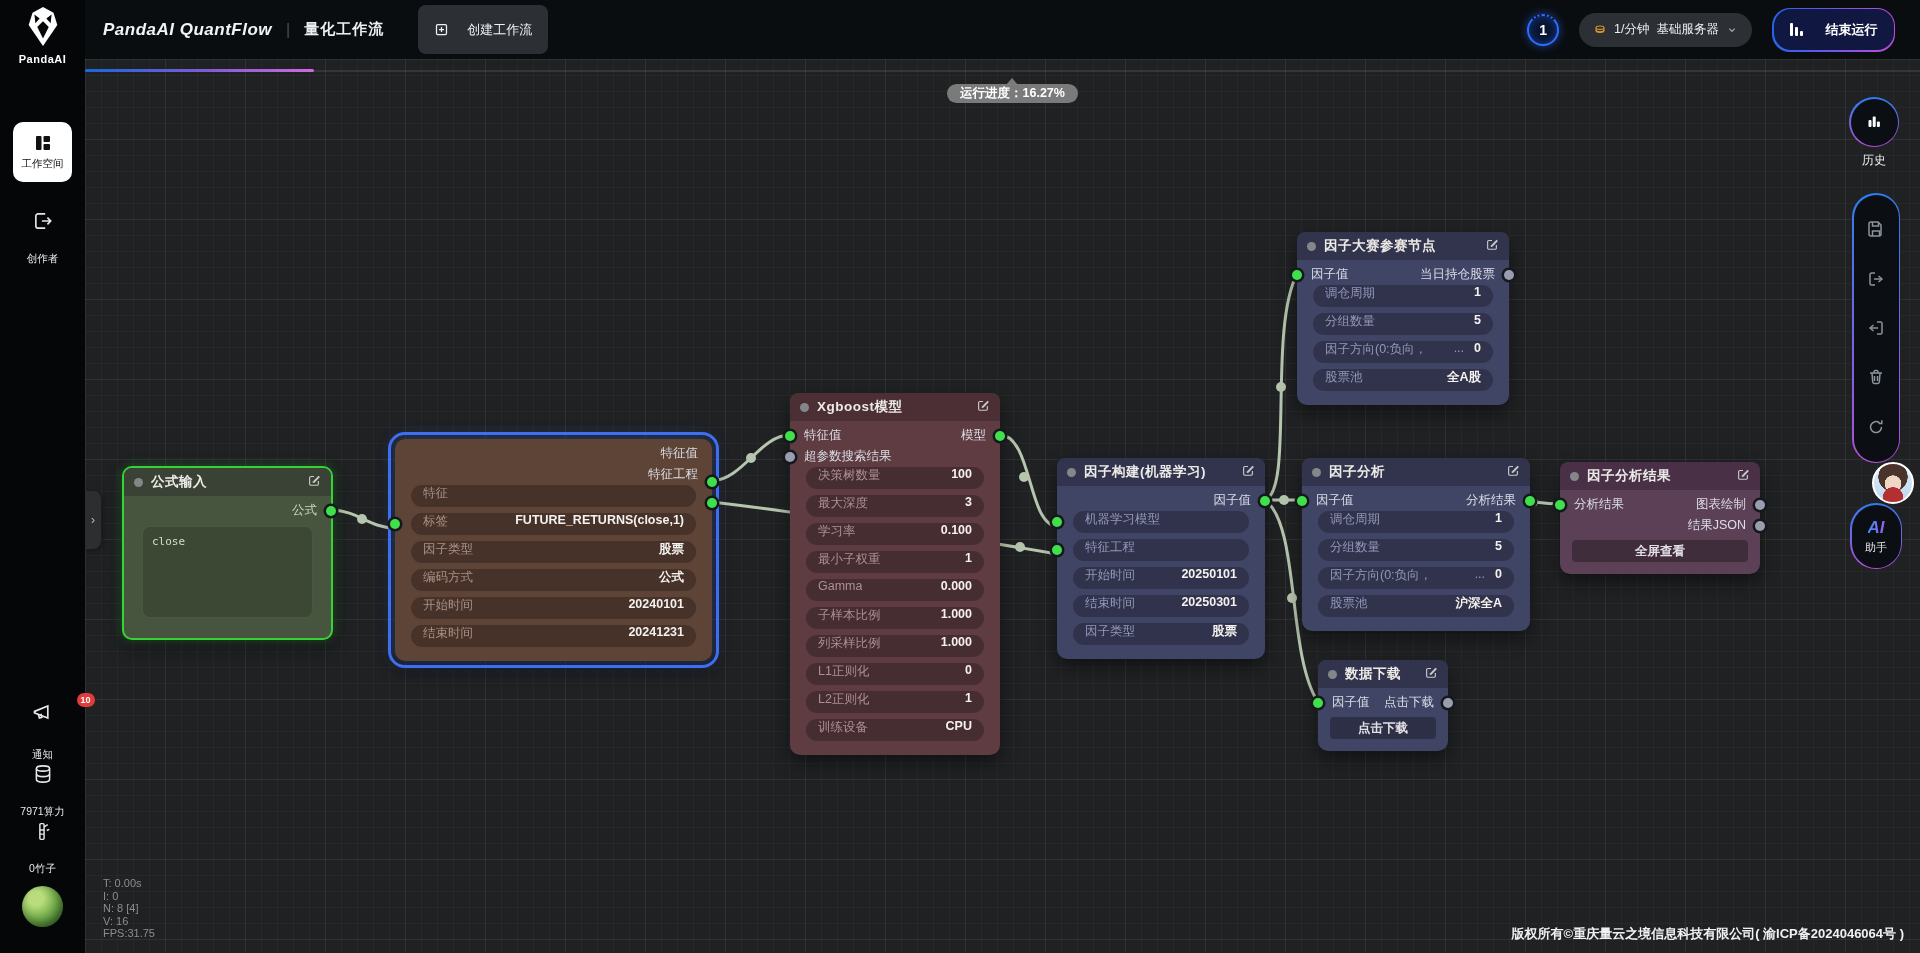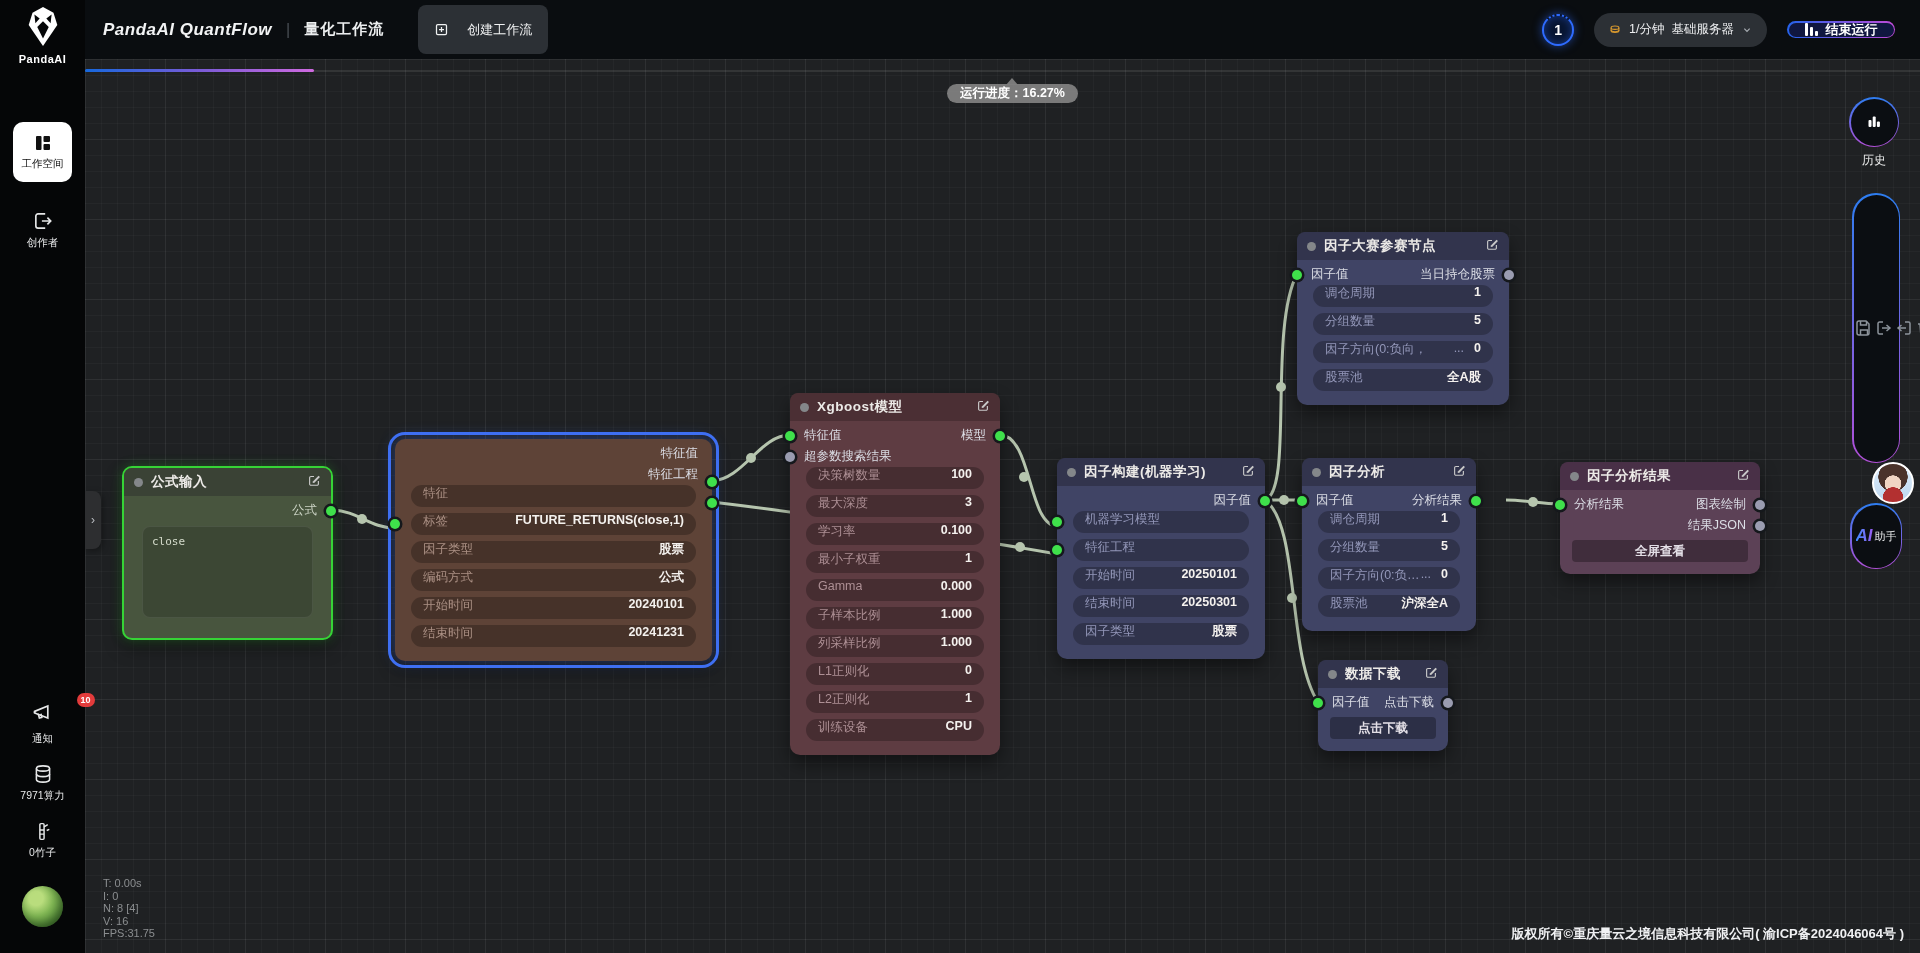--- a/index.html
+++ b/index.html
@@ -30,52 +30,52 @@
     display:flex; align-items:center; gap:18px; color:#f0f1f2; font-size:13px; cursor:pointer; }
   .wf-input { margin-left:18px; width:300px; height:32px; background:#12151a; border:1px solid #31363c; border-radius:6px;
     color:#8b9197; font-size:12.5px; padding:0 12px; outline:none; }
   .credit-badge { margin-left:auto; width:32px; height:32px; border-radius:50%; border:2px solid #2e6bff; border-top-style:dotted;
     background:#081531; color:#fff; font-size:14px; font-weight:700; display:flex; align-items:center; justify-content:center;
     box-shadow:0 0 10px rgba(46,107,255,.55), inset 0 0 8px rgba(46,107,255,.4); cursor:pointer; }
   .server-pill { margin-left:20px; height:34px; padding:0 14px; background:#2c3035; border-radius:17px; border:none;
     display:flex; align-items:center; gap:7px; color:#edeef0; font-size:12.5px; cursor:pointer; }
   .stop-wrap { margin-left:20px; margin-right:25px; padding:1.5px; border-radius:18px;
     background:linear-gradient(90deg,#2563eb,#c04bd8); cursor:pointer; }
-  .stop-btn { height:14px; padding:0 16px; border-radius:17px; background:#101740; border:none;
-    display:flex; align-items:center; gap:8px; color:#fff; font-size:13px; font-weight:700; }
+  .stop-btn { height:41px; padding:0 16px; border-radius:17px; background:#101740; border:none;
+    display:flex; align-items:center; gap:23px; color:#fff; font-size:13px; font-weight:700; }
   .eq-bars { display:flex; align-items:flex-end; gap:2px; height:13px; }
   .eq-bars i { width:3px; background:#fff; border-radius:1px; display:block; }
 
   
   .prog-track { position:absolute; left:85px; top:70px; right:0; height:2px; background:rgba(255,255,255,.09); z-index:6; }
   .prog-fill { position:absolute; left:85px; top:69px; height:3px; border-radius:2px; z-index:7;
     background:linear-gradient(90deg,#1668dd,#7a5bd6,#cf6ae0); }
   .run-tip { position:absolute; left:947px; top:84px; z-index:8; background:rgba(128,128,128,.95); color:#fff;
     font-size:12.5px; font-weight:700; padding:2px 13px; height:19px; line-height:15px; border-radius:11px; white-space:nowrap; }
   .run-tip::before { content:""; position:absolute; top:-6px; left:50%; margin-left:-6px;
     border-left:6px solid transparent; border-right:6px solid transparent; border-bottom:7px solid rgba(128,128,128,.95); }
 
   
   #rail { position:absolute; left:0; top:0; width:85px; height:953px; background:#050607; z-index:11; }
   .rail-logo { position:absolute; left:0; top:6px; width:85px; text-align:center; }
   .rail-logo .lg-txt { margin-top:1px; color:#fff; font-size:11px; font-weight:700; letter-spacing:.5px; }
   .ws-active { position:absolute; left:13px; top:122px; width:59px; height:60px; background:#fff; border-radius:10px;
     display:flex; flex-direction:column; align-items:center; justify-content:center; gap:4px; cursor:pointer;font-family:Liberation Serif, serif; }
   .ws-active .rl-label { color:#111; }
-  .rail-item { position:absolute; left:0; width:85px; display:flex; flex-direction:column; align-items:center; gap:4px; cursor:pointer; }
+  .rail-item { position:absolute; left:0; width:85px; display:flex; flex-direction:column; align-items:center; gap:20px; cursor:pointer; }
   .rl-label { font-size:10.5px; color:#e6e7e8; white-space:nowrap; }
   .badge-red { position:absolute; top:-7px; left:46px; min-width:17px; height:14px; padding:0 4px; background:#e23b3b;
     border-radius:8px; color:#fff; font-size:9px; font-weight:700; line-height:14px; text-align:center; }
   .avatar-user { position:absolute; left:22px; top:886px; width:41px; height:41px; border-radius:50%; cursor:pointer;
     background:radial-gradient(circle at 34% 30%, #b9dd7d 18%, #7fb553 45%, #4f8a36 75%, #3a6d28);
     box-shadow:inset -3px -4px 8px rgba(0,0,0,.35); }
 
   
   .grad-ring { position:absolute; padding:1.5px; background:linear-gradient(180deg,#2d7df0,#b24fd8); z-index:8; }
-  .grad-inner { background:#0b0e12; width:100%; height:100%; display:flex; flex-direction:row; align-items:center; justify-content:center;text-align:right; }
+  .grad-inner { background:#0b0e12; width:100%; height:100%; display:flex; flex-direction:column; align-items:center; justify-content:center;text-align:right; }
   #hist-circle { left:1849px; top:97px; width:50px; height:50px; border-radius:50%; cursor:pointer; }
   #hist-circle .grad-inner { border-radius:50%; }
   .hist-label { position:absolute; left:1849px; top:152px; width:50px; text-align:center; color:#eceded; font-size:12px; z-index:8; }
   #tools-pill { left:1852px; top:193px; width:48px; height:270px; border-radius:24px; }
   #tools-pill .grad-inner { border-radius:23px; justify-content:space-around; padding:10px 0; }
   .tool-btn { width:30px; height:30px; display:flex; align-items:center; justify-content:center; color:#8d949c; cursor:pointer; }
   .avatar-assist { position:absolute; left:1872px; top:462px; width:42px; height:42px; border-radius:50%; border:2px solid #fff; z-index:9; cursor:pointer;
     background:radial-gradient(circle at 50% 88%, #b33030 0 26%, transparent 27%),
                radial-gradient(circle at 50% 52%, #f0d6c4 0 30%, transparent 31%),
                radial-gradient(circle at 50% 34%, #4a332b 0 46%, transparent 47%),
@@ -299,21 +299,21 @@
           </div>
           <div class="row">
             <span class="r-label">因子类型</span>
             <span class="r-val">股票</span>
           </div>
         </div>
         <span class="pdot green" style="top: 37.5px; right: -5px;"></span>
         <span class="pdot green" style="top: 59px; left: -5px;"></span>
         <span class="pdot green" style="top: 87px; left: -5px;"></span>
       </div>
-      <div class="node indigo" style="left: 1302px; top: 458px; width: 174px;">
+      <div class="node indigo" style="left: 1302px; top: 458px; width: 228px;">
         <div class="n-head">
           <span class="n-dot"></span>
           <span class="n-title">因子分析</span>
           <span class="edit-ic"><svg width="14" height="14" viewBox="0 0 16 16" fill="none" stroke="currentColor" stroke-width="1.3">
               <path d="M13 9v3.5A1.5 1.5 0 0 1 11.5 14h-7A1.5 1.5 0 0 1 3 12.5v-7A1.5 1.5 0 0 1 4.5 4H8"></path>
               <path d="M7 9.3 13.2 3l1.6 1.6L8.5 11l-2.1.5z" fill="currentColor" stroke="none"></path>
             </svg></span>
         </div>
         <div class="n-body">
           <div class="p-row">

